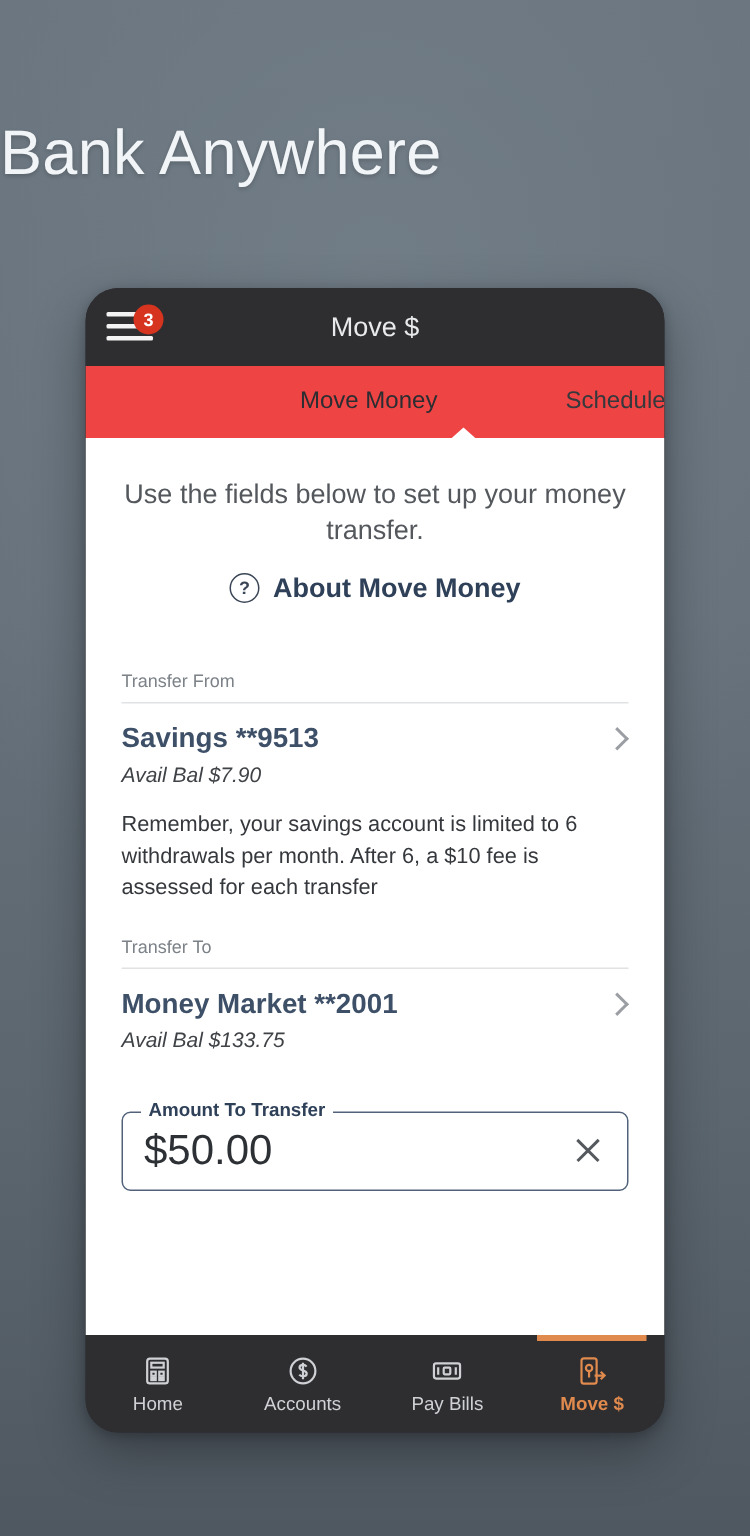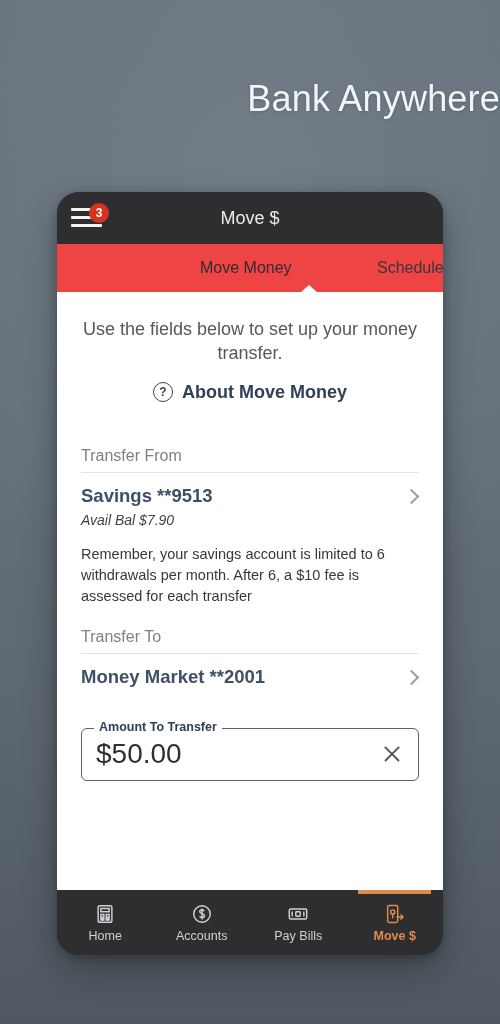--- a/index.html
+++ b/index.html
@@ -16,23 +16,23 @@
   #backdrop-gradient {
     position:absolute; inset:0;
     background:
       radial-gradient(ellipse 120% 70% at 50% 18%, rgba(120,132,142,0.55) 0%, rgba(120,132,142,0.0) 62%),
       linear-gradient(to bottom, #69747e 0%, #66717b 40%, #5c666f 72%, #4f5861 100%);
   }
 
   
   #hero-title {
     position:absolute; top:78px; left:0; width:500px;
-    text-align:right;
+    text-align:left;
     color:#f2f5f7;
-    font-size:36px;
+    font-size:42px;
     font-weight:300;
     letter-spacing:0.2px;
     text-shadow:0 1px 3px rgba(0,0,0,0.18);
   }
 
   
   #phone {
     position:absolute;
     left:57px; top:192px;
     width:386px; height:763px;
@@ -124,21 +124,21 @@
     width:20px; height:20px;
     border:1.6px solid #3a4656; border-radius:50%;
     color:#3a4656; font-size:12px; font-weight:700;
     display:flex; align-items:center; justify-content:center;
     line-height:1;
   }
   .about-label { color:#2f4059; font-size:18px; font-weight:700; }
 
   .section-label {
     color:#7c8288;
-    font-size:16px;
+    font-size:12px;
     font-weight:400;
     padding-bottom:7px;
     border-bottom:1px solid #e0e2e4;
   }
   #transfer-from-label { margin-top:44px; }
   #transfer-to-label   { margin-top:20px; }
 
   .acct-row {
     position:relative;
     padding-top:12px;
@@ -260,20 +260,21 @@
     <div class="acct-row">
       <div class="acct-name">Savings **9513</div>
       <div class="acct-bal">Avail Bal $7.90</div>
       <span class="chevron"></span>
     </div>
     <div class="acct-note">Remember, your savings account is limited to 6 withdrawals per month. After 6, a $10 fee is assessed for each transfer</div>
 
     <div class="section-label" id="transfer-to-label">Transfer To</div>
     <div class="acct-row">
       <div class="acct-name">Money Market **2001</div>
+      <div class="acct-bal">Avail Bal $133.75</div>
       <span class="chevron"></span>
     </div>
 
     <div class="amount-wrap">
       <div class="amount-field">
         <span class="amount-legend">Amount To Transfer</span>
         <span class="amount-value">$50.00</span>
         <span class="clear-x"></span>
       </div>
     </div>

